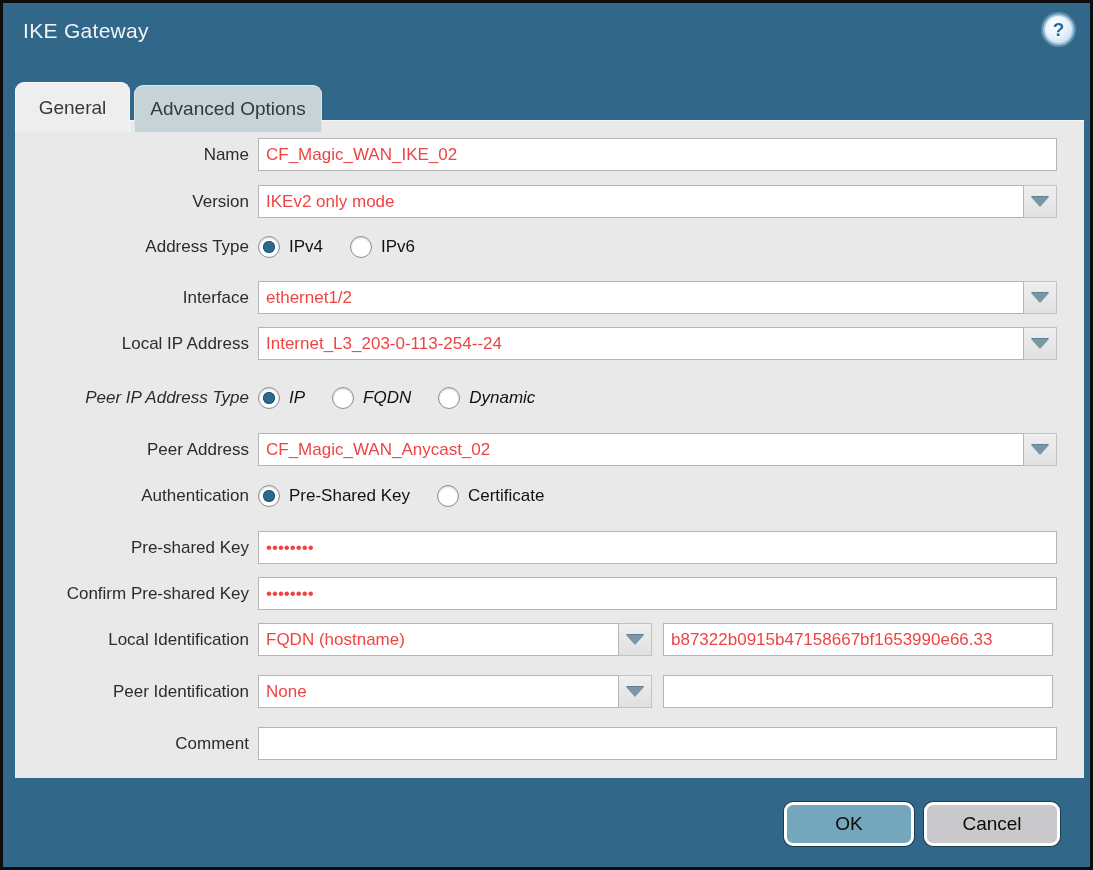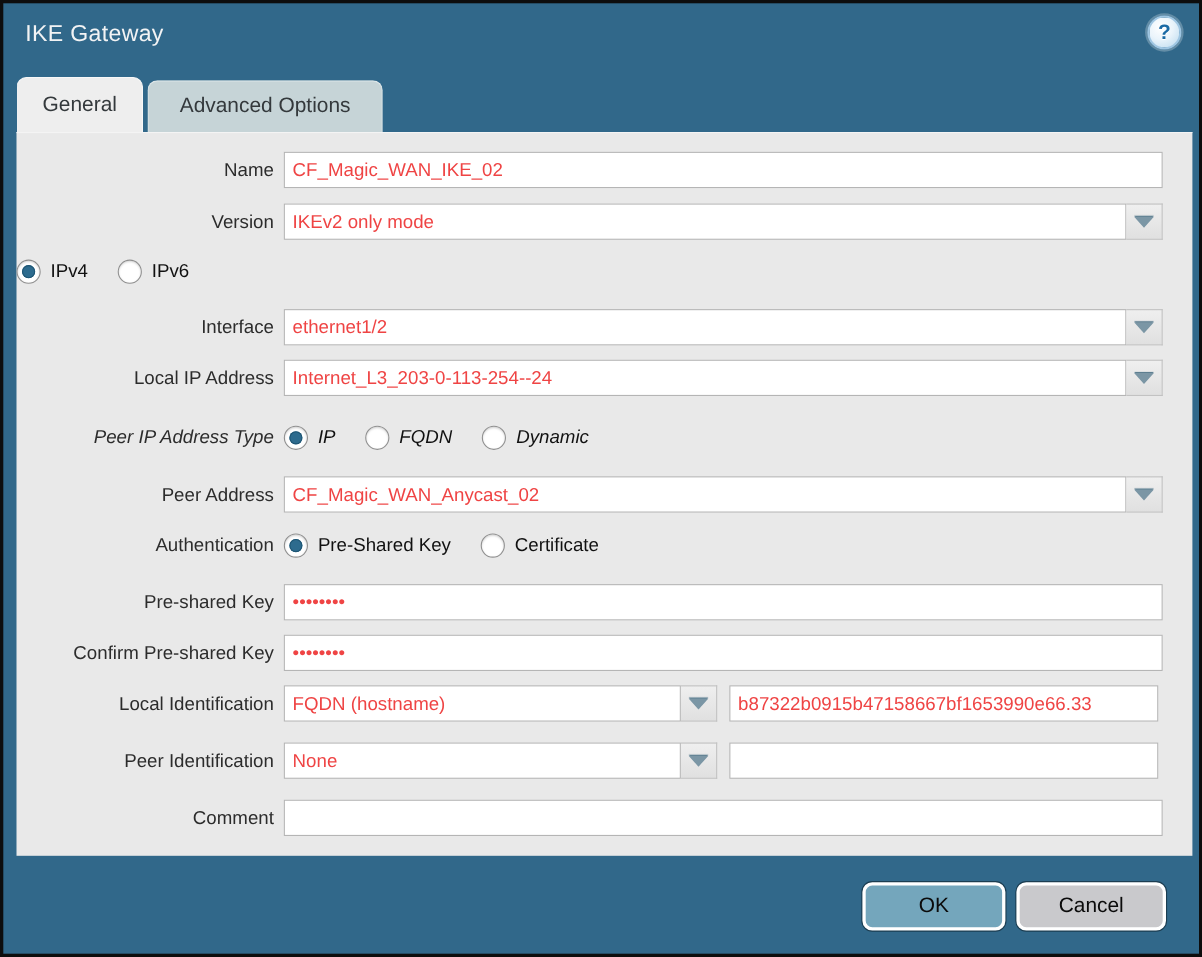--- a/index.html
+++ b/index.html
@@ -32,30 +32,30 @@
   .help-btn span {
     color: #1a6aa5; font-weight: bold; font-size: 19px; line-height: 1;
     text-shadow: 0 1px 0 #fff;
   }
 
   
   .tab {
     position: absolute; cursor: pointer;
     border-top-left-radius: 9px; border-top-right-radius: 9px;
     display: flex; align-items: center; justify-content: center;
-    font-size: 19px; color: #34393c;
+    font-size: 19px; color: #34393c; margin-top: 12px;
   }
   .tab-general {
     left: 12px; top: 67px; width: 115px; height: 50px;
     background: #eeeeee;
     border: 1px solid #f7f7f7; border-bottom: none;
     z-index: 3;
   }
   .tab-advanced {
-    left: 131px; top: 70px; width: 214px; height: 47px;
+    left: 131px; top: 70px; width: 188px; height: 47px;
     background: #c6d4d7;
     border: 1px solid #dde6e8; border-bottom: none;
     z-index: 2;
   }
 
   
   .panel {
     position: absolute; left: 12px; top: 117px; width: 1069px; height: 658px;
     background: #e9e9e9;
     border-top: 1px solid #f4f4f4;
@@ -162,20 +162,21 @@
 
     <div class="row r-version">
       <span class="lbl">Version</span>
       <input class="txt w-combo" type="text" value="IKEv2 only mode" style="">
       <div class="drop-btn">
         <div class="drop-arrow"></div>
       </div>
     </div>
 
     <div class="row r-addrtype">
+      <span class="lbl">Address Type</span>
       <div class="radio-group">
         <div class="radio-opt">
           <span class="radio checked"></span>
           <span class="opt-lbl">IPv4</span>
         </div>
         <div class="radio-opt">
           <span class="radio"></span>
           <span class="opt-lbl">IPv6</span>
         </div>
       </div>

